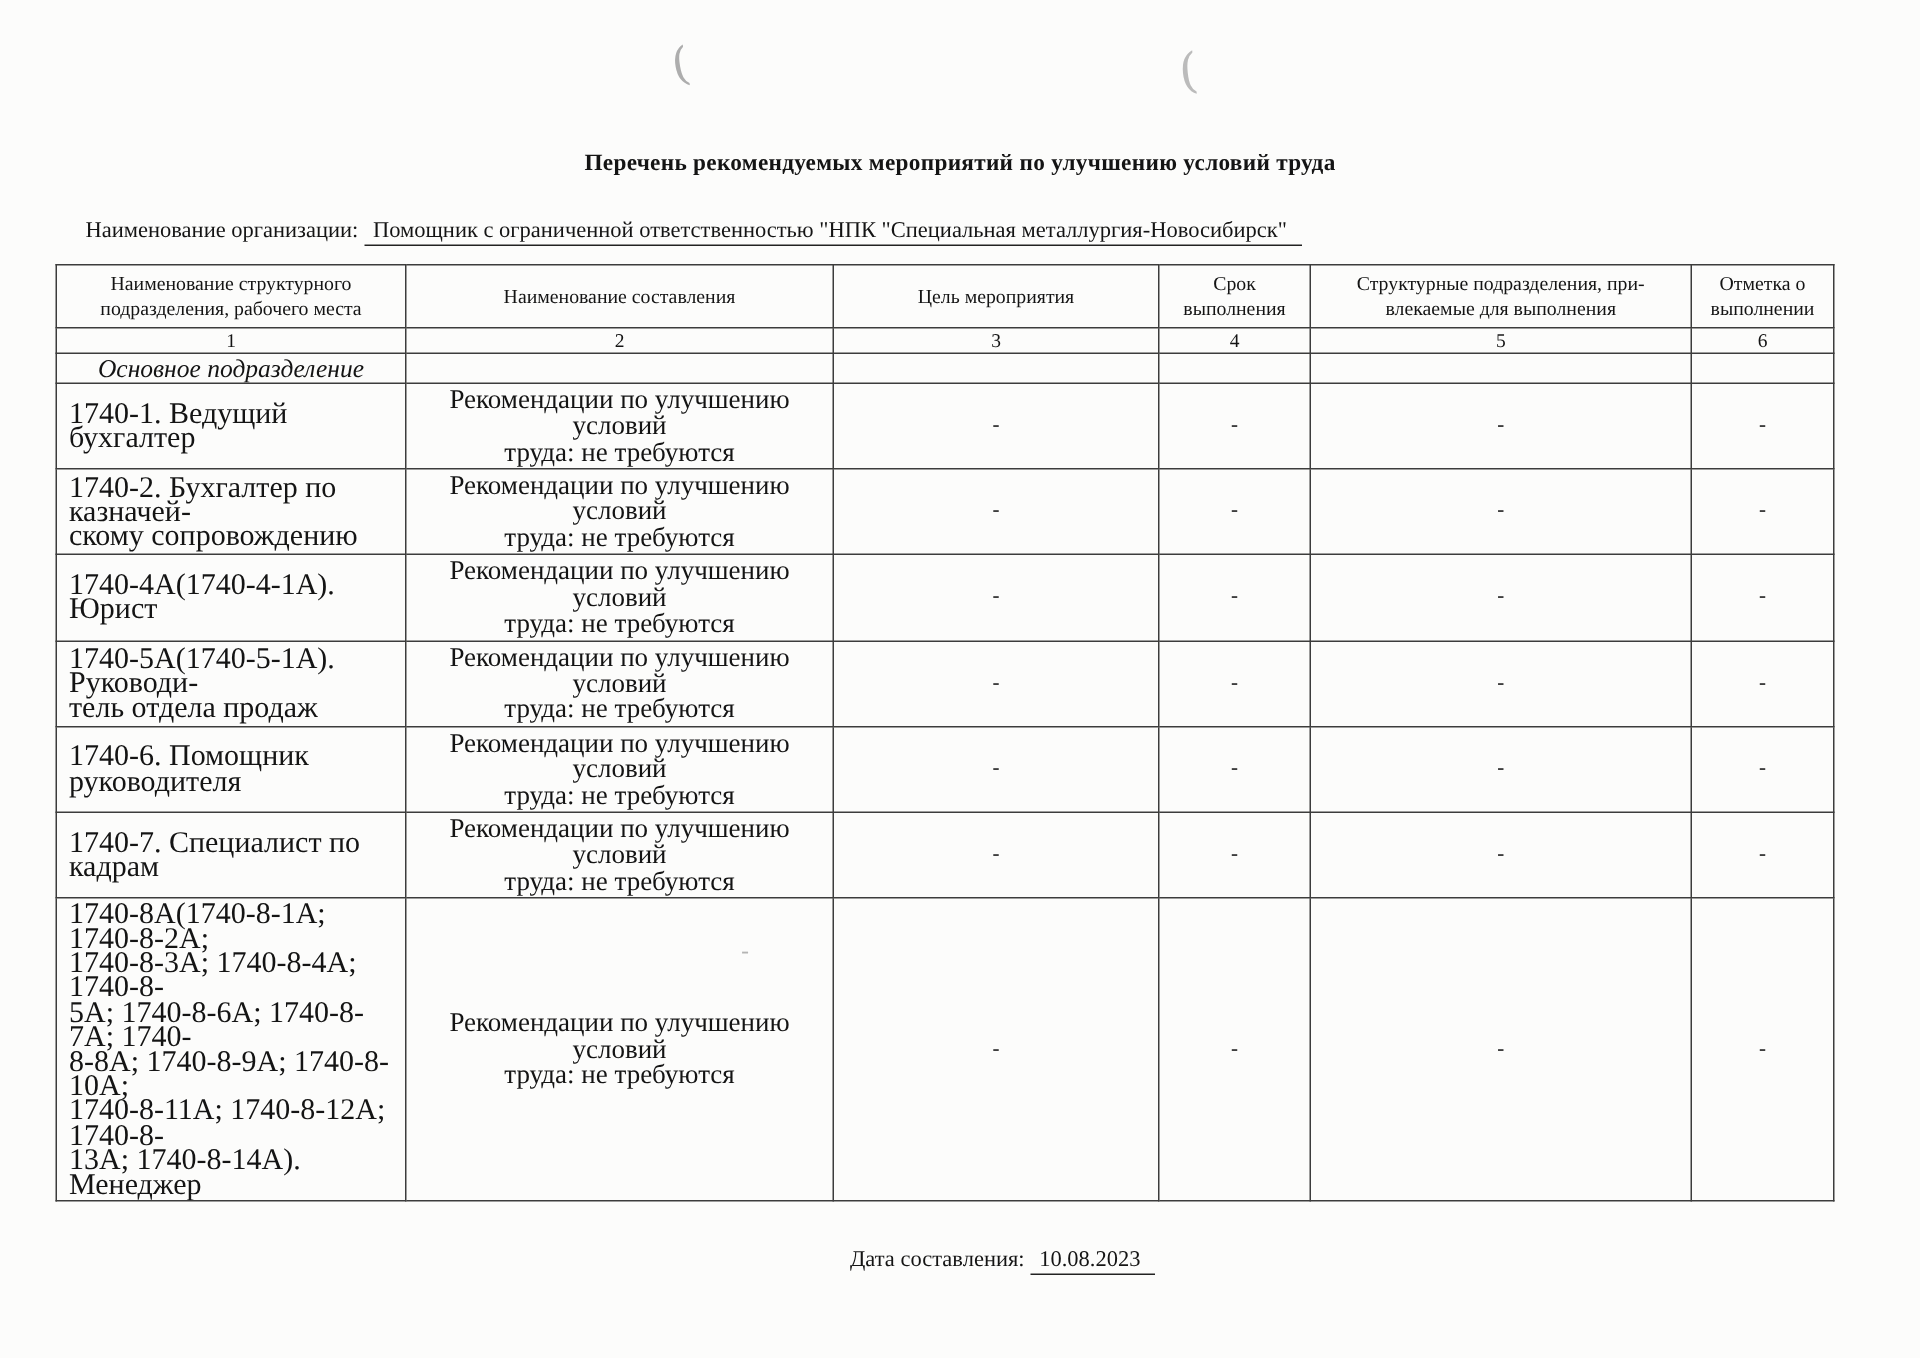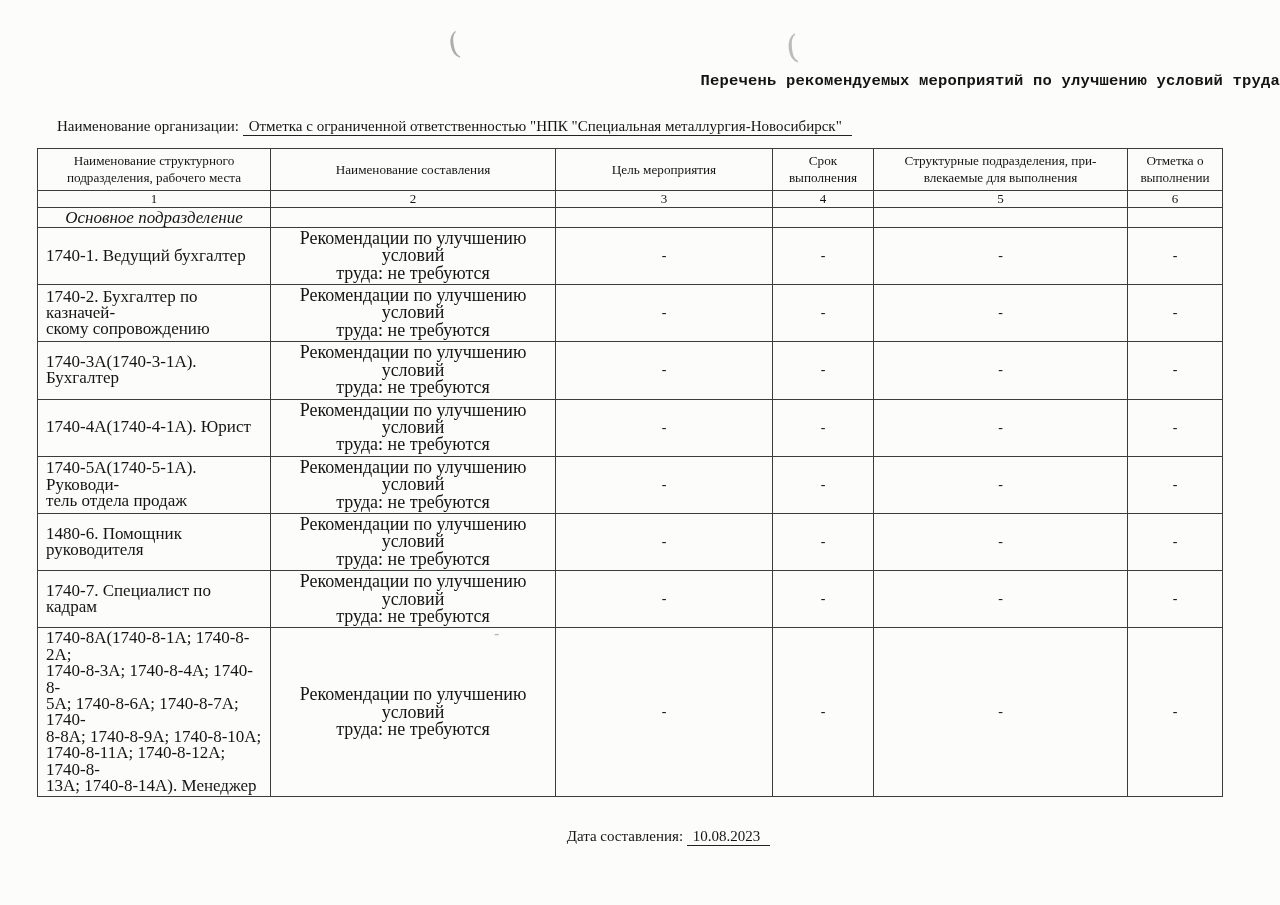--- a/index.html
+++ b/index.html
@@ -5,26 +5,25 @@
   html,body{margin:0;padding:0;}
   body{
     width:1280px;height:905px;
     background:#fcfcfb;
     font-family:"Liberation Serif","DejaVu Serif",serif;
     color:#141414;
     position:relative;
     overflow:hidden;
   }
   .page-title{
-    padding-top:72px;
-    text-align:right;
+    padding-top:100px;
+    text-align:center;
     font-weight:bold;
     font-size:15.5px;
     letter-spacing:.2px;
-    font-family:Liberation Mono, monospace;
   }
   .org-line{
     margin:28px 0 0 57px;
     font-size:15px;
     white-space:nowrap;
   }
   .u-value{
     border-bottom:1.2px solid #222;
     padding:0 10px 1px 6px;
   }
@@ -68,21 +67,21 @@
     height:19px;
     padding:0 2px;
     line-height:19px;
   }
   tr.datarow{height:35px;}
   tr.datarow-tall{height:114px;}
   td.wp{
     text-align:left;
     vertical-align:middle;
     padding:2px 4px 2px 8px;
-    font-size:17px;
+    font-size:20px;
     line-height:16.4px;
     white-space:pre-line;
   }
   td.ms{
     text-align:center;
     vertical-align:middle;
     font-size:18px;
     line-height:17.4px;
     padding:2px 6px;
     white-space:pre-line;
@@ -112,21 +111,21 @@
 <body>
 
 <span class="artifact art-1">(</span>
 <span class="artifact art-2">(</span>
 <span class="artifact art-3">-</span>
 
 <div class="page-title">Перечень рекомендуемых мероприятий по улучшению условий труда</div>
 
 <div class="org-line">
   <span>Наименование организации:</span>
-  <span class="u-value">Отметка с ограниченной ответственностью "НПК "Специальная металлургия-Новосибирск"</span>
+  <span class="u-value">Помощник с ограниченной ответственностью "НПК "Специальная металлургия-Новосибирск"</span>
 </div>
 
 <table class="measures">
   <colgroup>
     <col class="c1">
       <col class="c2">
       <col class="c3">
       <col class="c4">
       <col class="c5">
       <col class="c6">
@@ -173,49 +172,40 @@
       <td class="wp">1740-2. Бухгалтер по казначей-
 скому сопровождению</td>
       <td class="ms">Рекомендации по улучшению условий
 труда: не требуются</td>
       <td class="dash">-</td>
       <td class="dash">-</td>
       <td class="dash">-</td>
       <td class="dash">-</td>
     </tr>
     <tr class="datarow">
-      <td class="wp">1740-3А(1740-3-1А). Бухгалтер</td>
-      <td class="ms">Рекомендации по улучшению условий
-труда: не требуются</td>
-      <td class="dash">-</td>
-      <td class="dash">-</td>
-      <td class="dash">-</td>
-      <td class="dash">-</td>
-    </tr>
-    <tr class="datarow">
       <td class="wp">1740-4А(1740-4-1А). Юрист</td>
       <td class="ms">Рекомендации по улучшению условий
 труда: не требуются</td>
       <td class="dash">-</td>
       <td class="dash">-</td>
       <td class="dash">-</td>
       <td class="dash">-</td>
     </tr>
     <tr class="datarow">
       <td class="wp">1740-5А(1740-5-1А). Руководи-
 тель отдела продаж</td>
       <td class="ms">Рекомендации по улучшению условий
 труда: не требуются</td>
       <td class="dash">-</td>
       <td class="dash">-</td>
       <td class="dash">-</td>
       <td class="dash">-</td>
     </tr>
     <tr class="datarow">
-      <td class="wp">1480-6. Помощник руководителя</td>
+      <td class="wp">1740-6. Помощник руководителя</td>
       <td class="ms">Рекомендации по улучшению условий
 труда: не требуются</td>
       <td class="dash">-</td>
       <td class="dash">-</td>
       <td class="dash">-</td>
       <td class="dash">-</td>
     </tr>
     <tr class="datarow">
       <td class="wp">1740-7. Специалист по кадрам</td>
       <td class="ms">Рекомендации по улучшению условий

